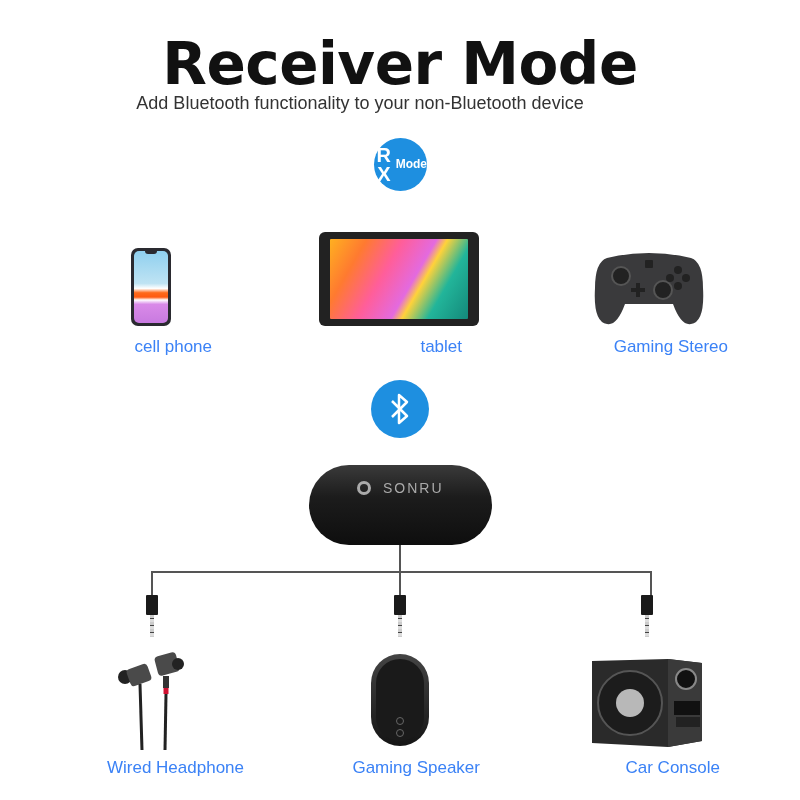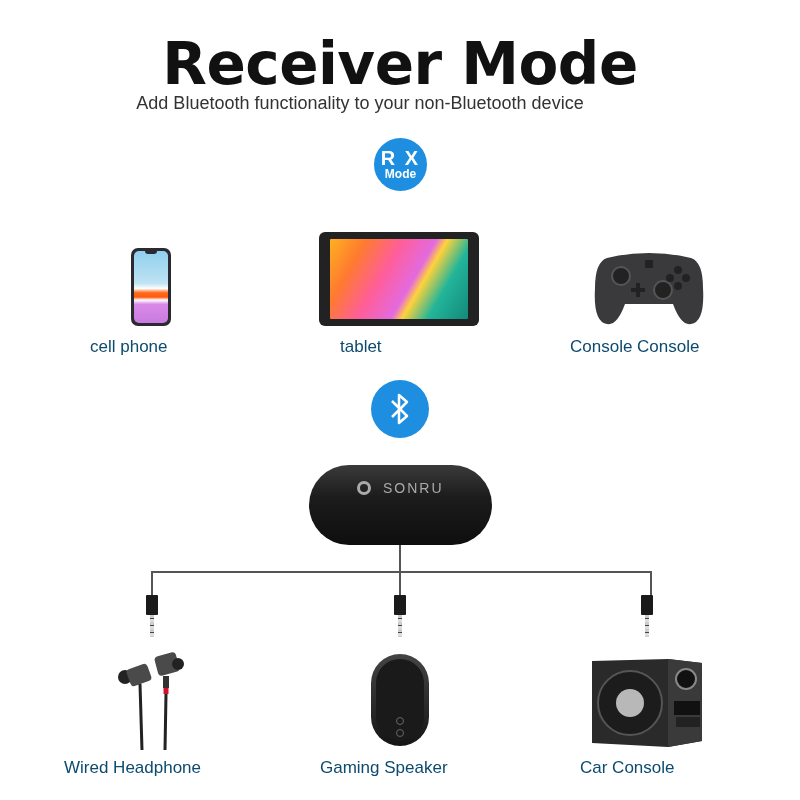--- a/index.html
+++ b/index.html
@@ -14,25 +14,25 @@
       font-size: 58px; font-weight: bold; color: #111; letter-spacing: -0.5px;
       font-family: "DejaVu Sans", sans-serif;
     }
     .subtitle {
       left: 0; top: 93px; width: 720px; text-align: center;
       font-size: 18px; color: #333;
     }
     .rx-badge {
       left: 374px; top: 138px; width: 53px; height: 53px; border-radius: 50%;
       background: #1e8fe0; color: #fff; text-align: center;
-      display: flex; flex-direction: column; align-items: center; justify-content: center;
+      display: flex; align-items: center; justify-content: center;
     }
     .rx-badge .rx { font-size: 20px; font-weight: bold; line-height: 19px; letter-spacing: 2px; }
     .rx-badge .mode { font-size: 12px; line-height: 13px; font-weight: bold; }
-    .label { font-size: 17px; color: #0c4a6e; text-align: left; }
+    .label { font-size: 17px; color: #3b82f6; text-align: right; }
 
     
     .phone { left: 131px; top: 248px; width: 40px; height: 78px; border-radius: 7px; background: #2a2a30; padding: 3px; }
     .phone .screen { width: 100%; height: 100%; border-radius: 5px; overflow: hidden; position: relative;
       background: linear-gradient(#8fd0ef 0%, #bfe3f3 45%, #ffffff 52%, #ff6a1a 58%, #ff5a10 64%, #ffffff 68%, #d98ae8 74%, #c87ae0 100%); }
     .phone .notch { position: absolute; left: 11px; top: 0; width: 12px; height: 3px; background: #2a2a30; border-radius: 0 0 3px 3px; }
 
     
     .tablet { left: 319px; top: 232px; width: 160px; height: 94px; border-radius: 6px; background: #222; padding: 7px 11px; }
     .tablet .screen { width: 100%; height: 100%; border-radius: 1px;
@@ -83,21 +83,21 @@
   <circle cx="28" cy="28" r="9" fill="#222" stroke="#555" stroke-width="2"></circle>
   <circle cx="70" cy="42" r="9" fill="#222" stroke="#555" stroke-width="2"></circle>
   <rect x="38" y="40" width="14" height="4" fill="#222"></rect>
     <rect x="43" y="35" width="4" height="14" fill="#222"></rect>
   <circle cx="85" cy="22" r="4" fill="#222"></circle>
     <circle cx="93" cy="30" r="4" fill="#222"></circle>
   <circle cx="77" cy="30" r="4" fill="#222"></circle>
     <circle cx="85" cy="38" r="4" fill="#222"></circle>
   <rect x="52" y="12" width="8" height="8" rx="1" fill="#222"></rect>
 </svg>
-<div class="abs label" style="left:570px; top:337px; width:158px;">Console Console</div>
+<div class="abs label" style="left:570px; top:337px; width:158px;">Gaming Stereo</div>
 
 <div class="abs bt">
   <svg width="20" height="34" viewBox="0 0 20 34">
       <path d="M2 9 L17 24 L9 31 L9 3 L17 10 L2 25" fill="none" stroke="#fff" stroke-width="2.5" stroke-linejoin="round"></path>
     </svg>
 </div>
 
 <div class="abs receiver">
   <div class="logo">
     <span class="mark"></span>

